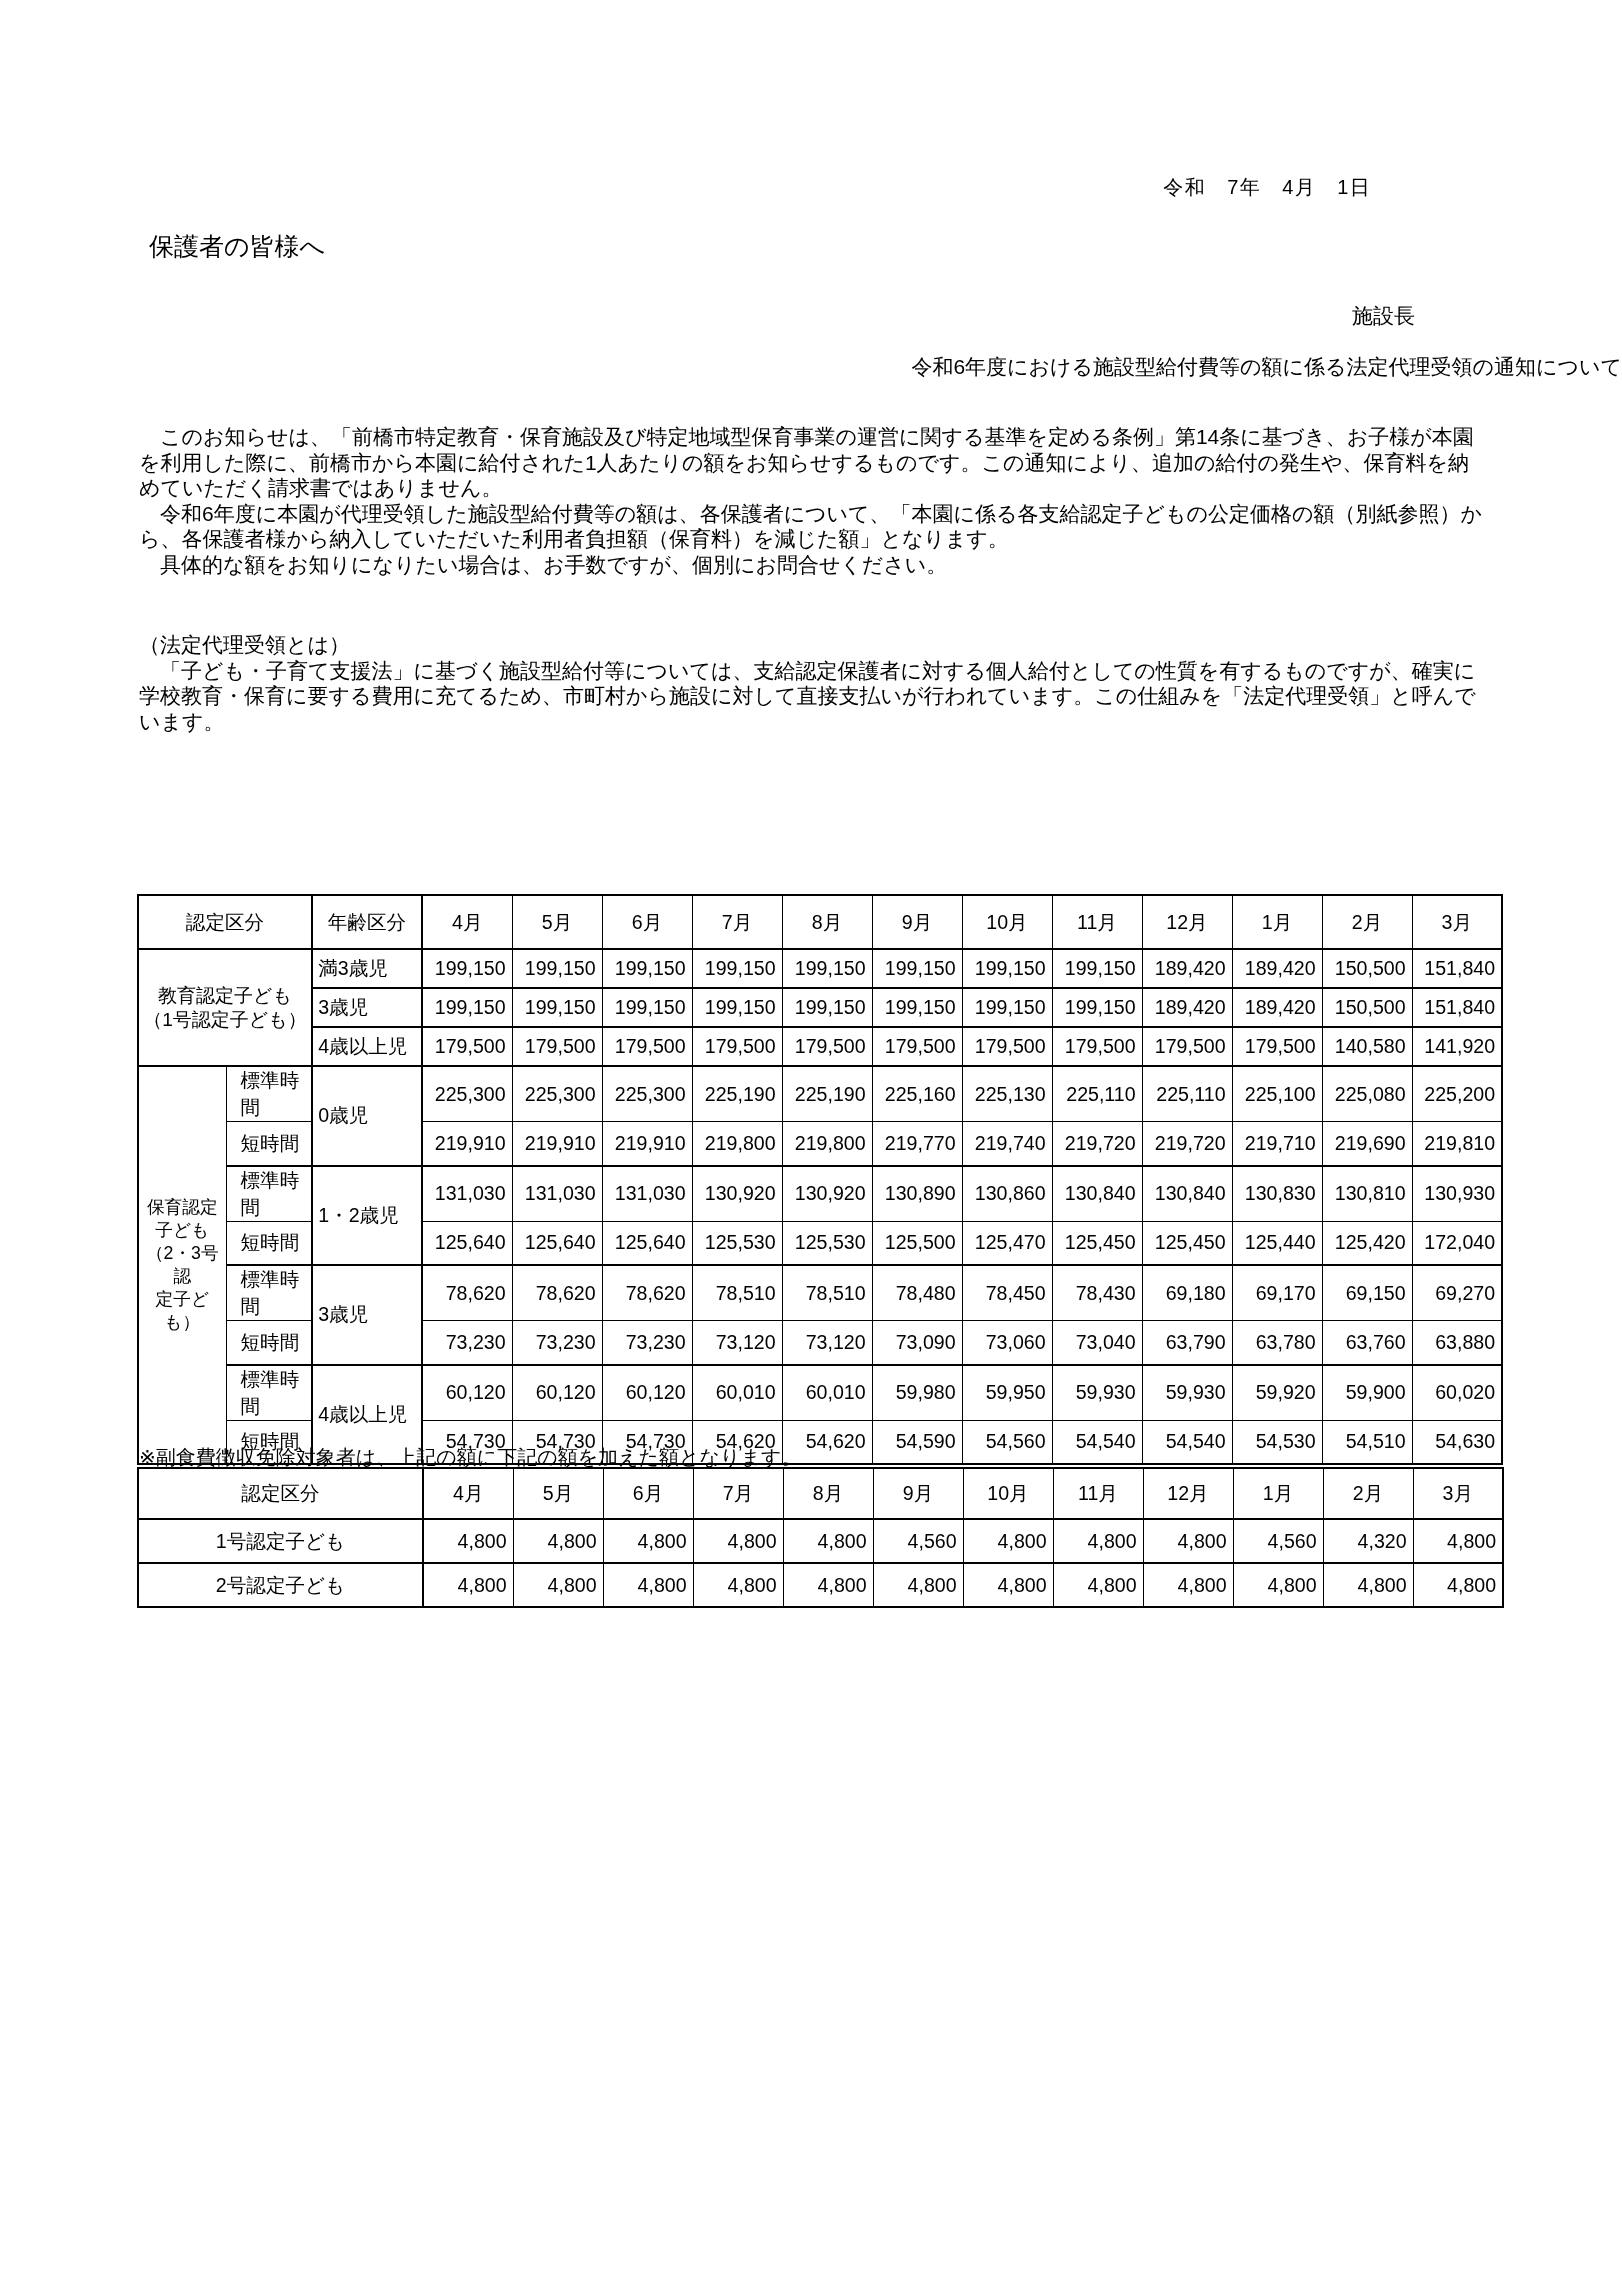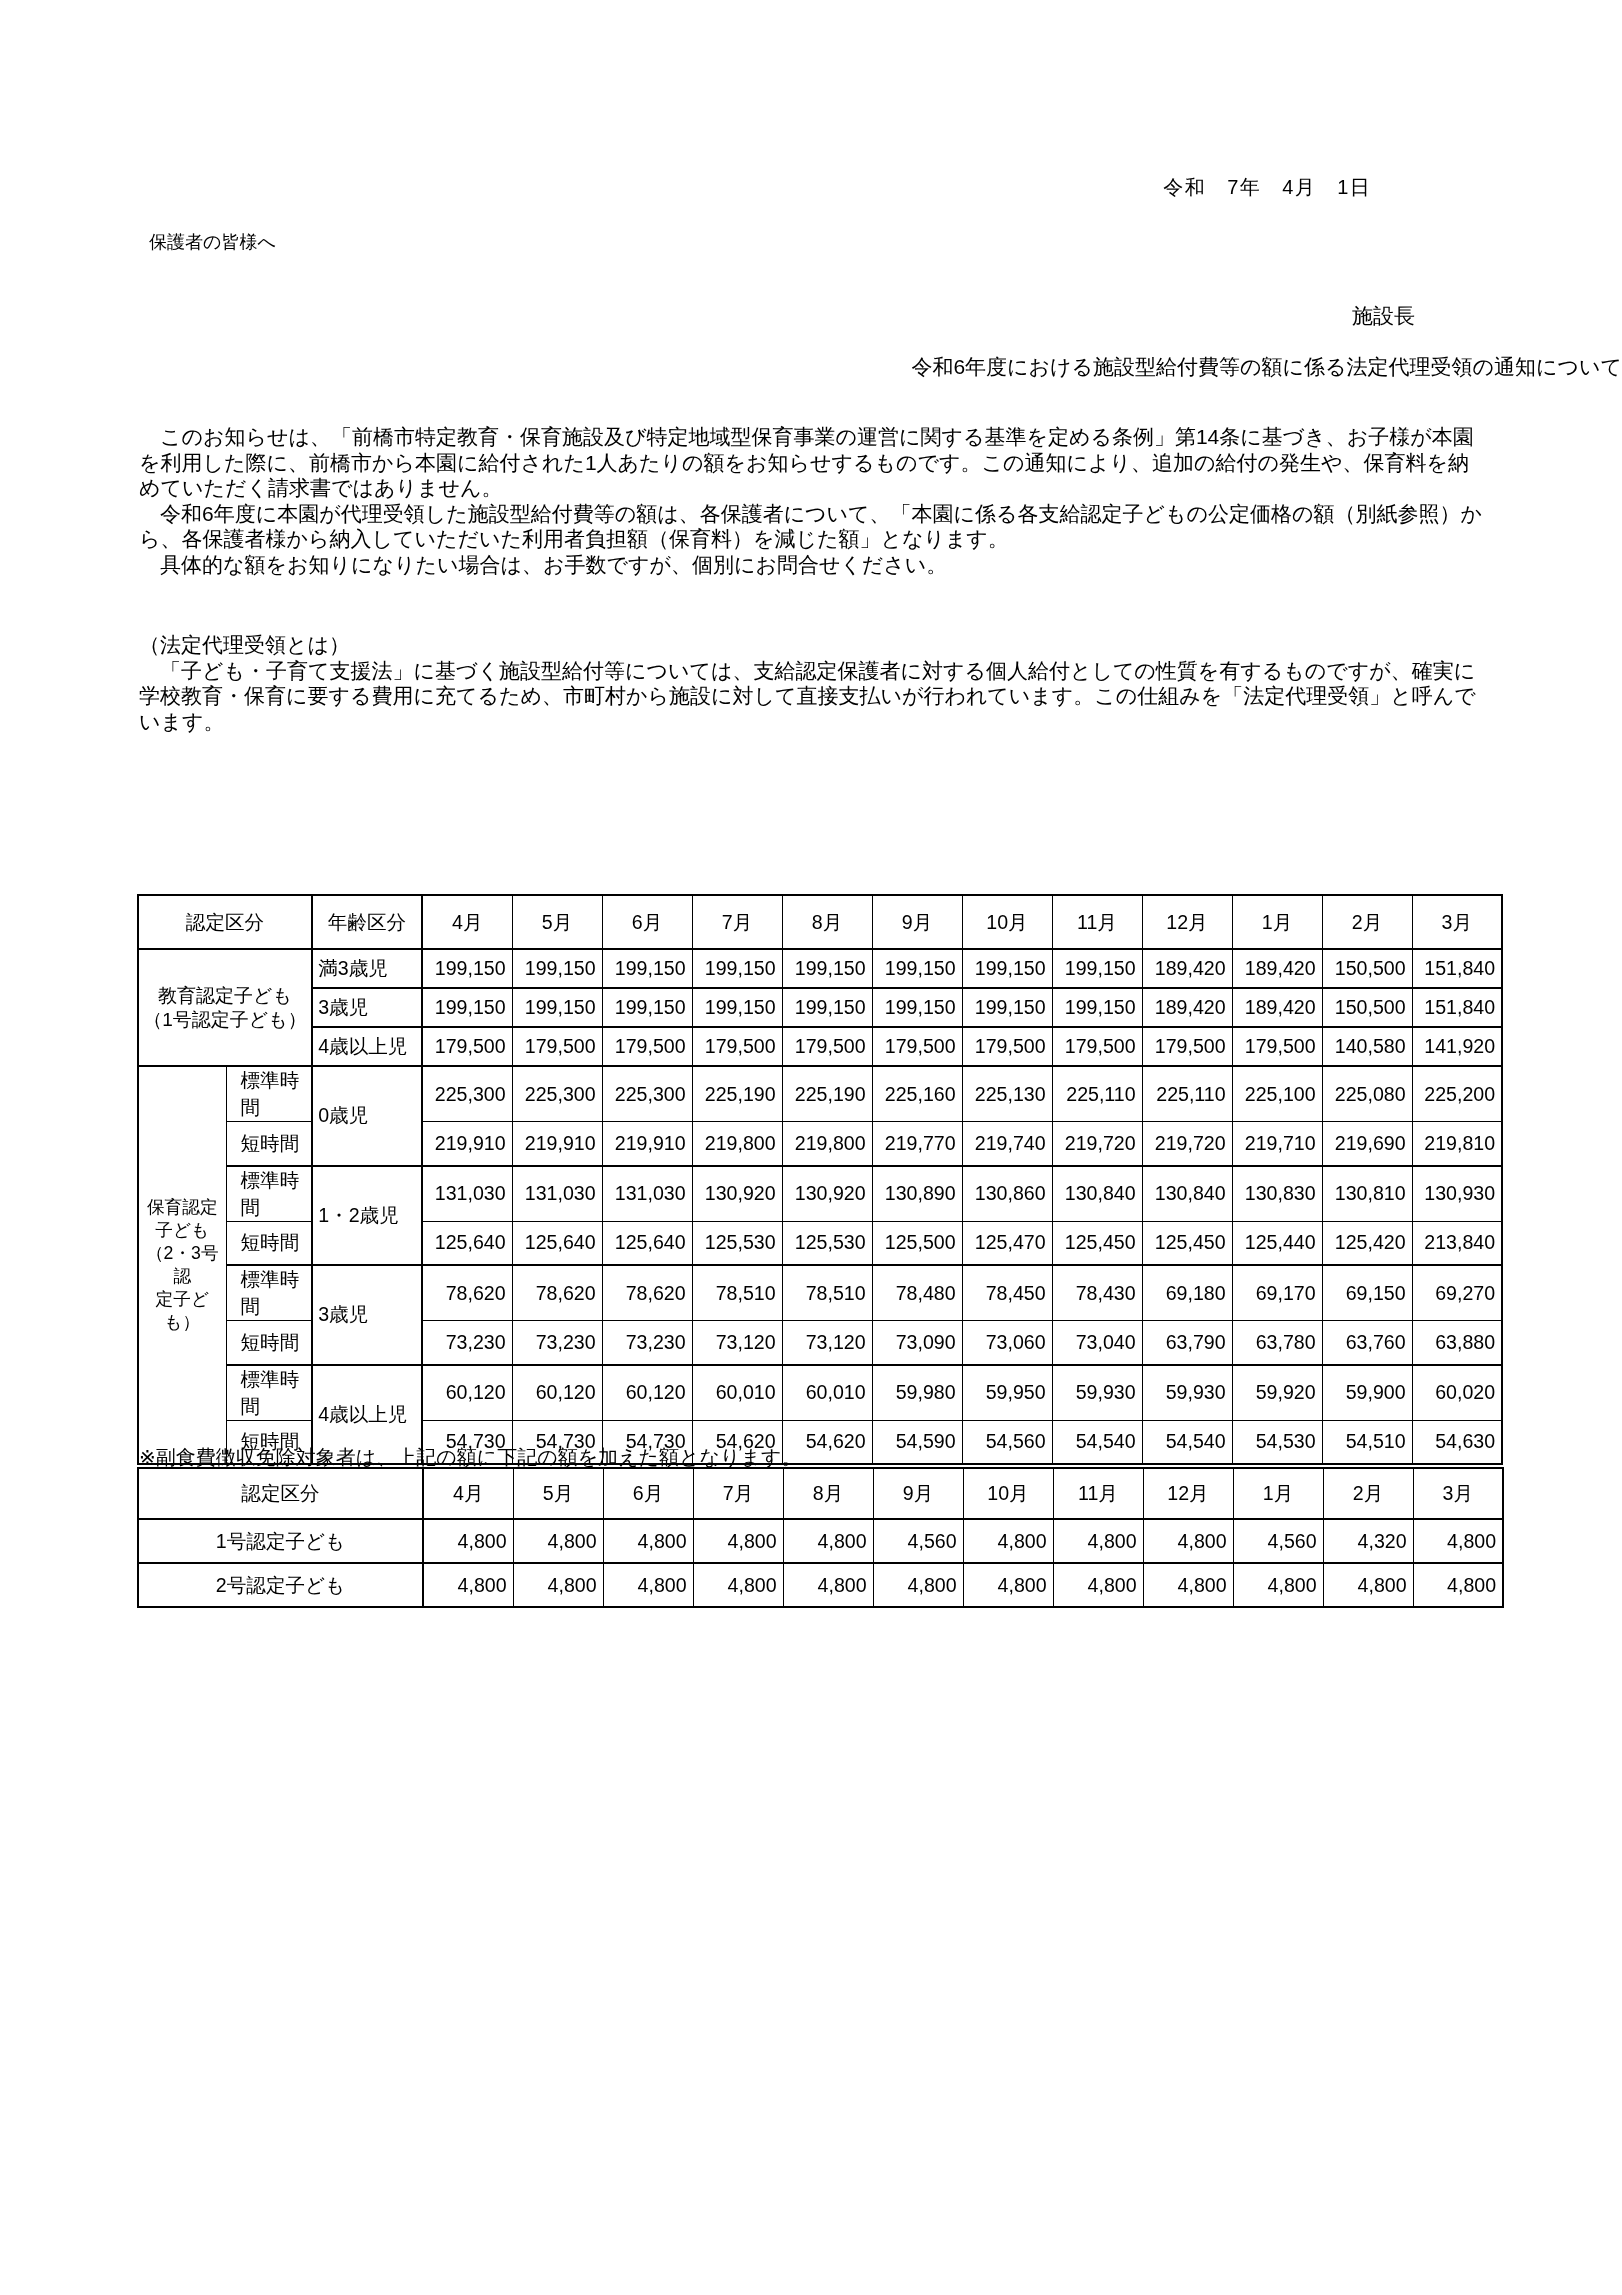--- a/index.html
+++ b/index.html
@@ -4,21 +4,21 @@
 <style>
   html,body { margin:0; padding:0; background:#fff; }
   .page {
     position:relative;
     width:1622px; height:1730px;
     background:#ffffff; color:#000000;
     font-family:"Liberation Sans","DejaVu Sans",sans-serif;
     overflow:hidden;
   }
   .date       { position:absolute; top:174px;  right:251px; font-size:20px; letter-spacing:1.3px; }
-  .salutation { position:absolute; top:230px;  left:149px;  font-size:18px; }
+  .salutation { position:absolute; top:230px;  left:149px;  font-size:25px; }
   .signature  { position:absolute; top:302px;  right:207px; font-size:21px; }
   .doc-title  { position:absolute; top:353px;  left:0; width:1622px; text-align:right; font-size:21px; }
   .body-text  { position:absolute; top:424px;  left:139px;  width:1348px; font-size:21px; line-height:25.5px; }
   .body-text p { margin:0; }
   .def-block  { position:absolute; top:632px;  left:139px;  width:1348px; font-size:21px; line-height:25.5px; }
   .def-block p { margin:0; }
   .table-title{ position:absolute; top:845px; left:139px;  font-size:21px; }
   .price-wrap { position:absolute; top:894px; left:137px; }
   .note       { position:absolute; top:1444px; left:139px;  font-size:20px; text-decoration:underline; text-underline-offset:3.9px; }
   .supp-wrap  { position:absolute; top:1467px; left:137px; }
@@ -213,21 +213,21 @@
             <td class="num">125,640</td>
             <td class="num">125,640</td>
             <td class="num">125,530</td>
             <td class="num">125,530</td>
             <td class="num">125,500</td>
             <td class="num">125,470</td>
             <td class="num">125,450</td>
             <td class="num">125,450</td>
             <td class="num">125,440</td>
             <td class="num">125,420</td>
-            <td class="num">213,840</td>
+            <td class="num">172,040</td>
           </tr>
           <tr class="care-row group-first">
             <td class="time-col">標準時間</td>
             <td class="age-col" rowspan="2">3歳児</td>
             <td class="num">78,620</td>
             <td class="num">78,620</td>
             <td class="num">78,620</td>
             <td class="num">78,510</td>
             <td class="num">78,510</td>
             <td class="num">78,480</td>

